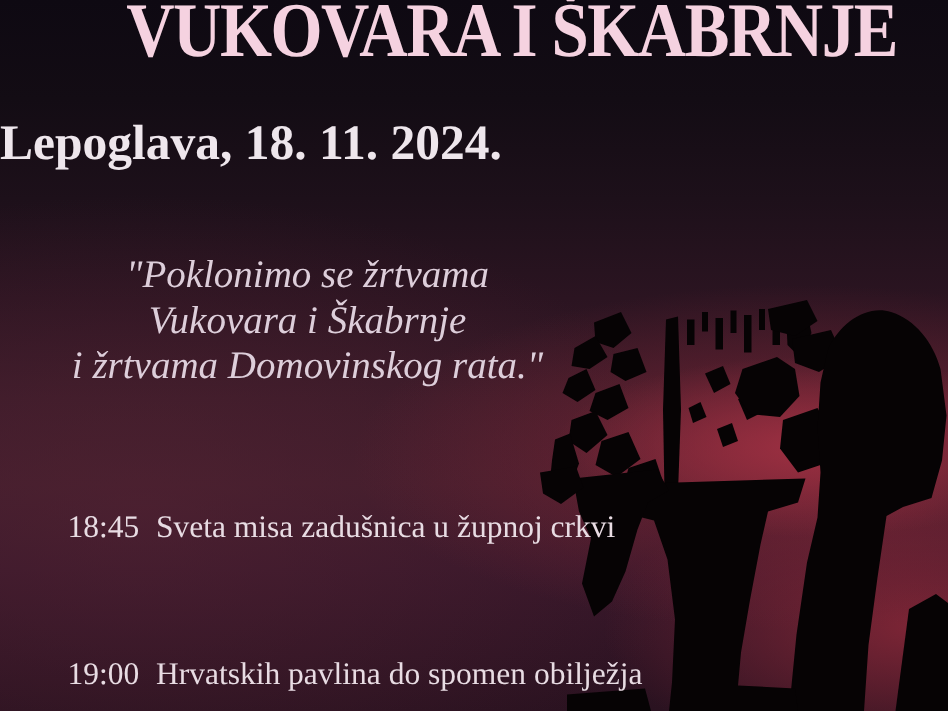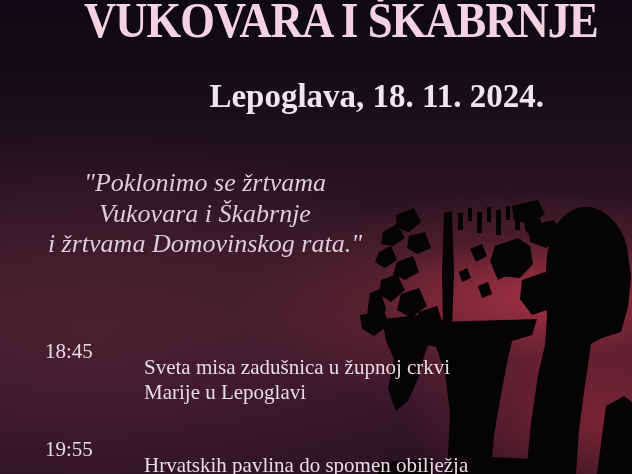--- a/index.html
+++ b/index.html
@@ -22,21 +22,21 @@
     font-weight:bold;
     font-size:46px;
     letter-spacing:-1px;
     color:#f5d2e0;
     transform:scale(0.97,1.12);
     transform-origin:341px 0;
     white-space:nowrap;
   }
   .date{
     position:absolute;top:78px;left:0;width:544px;
-    text-align:right;
+    text-align:left;
     font-weight:bold;
     font-size:33px;
     line-height:36px;
     color:#eee6ec;
     white-space:nowrap;
   }
   .quote{
     position:absolute;top:168px;left:0;width:410px;
     text-align:center;
     font-style:italic;
@@ -52,21 +52,21 @@
     position:absolute;left:0;width:632px;
     font-size:21px;
     line-height:24.6px;
     color:#e8dce3;
   }
   .schedule-item .time{
     position:absolute;left:45px;top:0;
     white-space:nowrap;
   }
   .schedule-item .desc{
-    position:absolute;left:104px;top:16px;width:360px;margin-left:40px;
+    position:absolute;left:104px;top:0;width:360px;
   }
   .schedule-item .desc div{white-space:nowrap;}
   .item-1{top:339px;}
   .item-2{top:437px;}
 </style>
 </head>
 <body>
 
 <div class="stage">
 
@@ -119,24 +119,23 @@
       <path d="M20,120 L44,116 L49,130 L34,141 L22,134 Z"></path>
 
       <path d="M38,268 L90,264 L94,279 L38,279 Z"></path>
     </g>
   </svg>
 
   <div class="schedule-item item-1">
     <div class="time">18:45</div>
     <div class="desc">
       <div>Sveta misa zadušnica u župnoj crkvi</div>
-      <div>Marije u Lepoglavi</div>
     </div>
   </div>
 
   <div class="schedule-item item-2">
-    <div class="time">19:55</div>
+    <div class="time">19:00</div>
     <div class="desc">
       <div>Hrvatskih pavlina do spomen obilježja</div>
     </div>
   </div>
 
 </div>
 
 </body></html>

